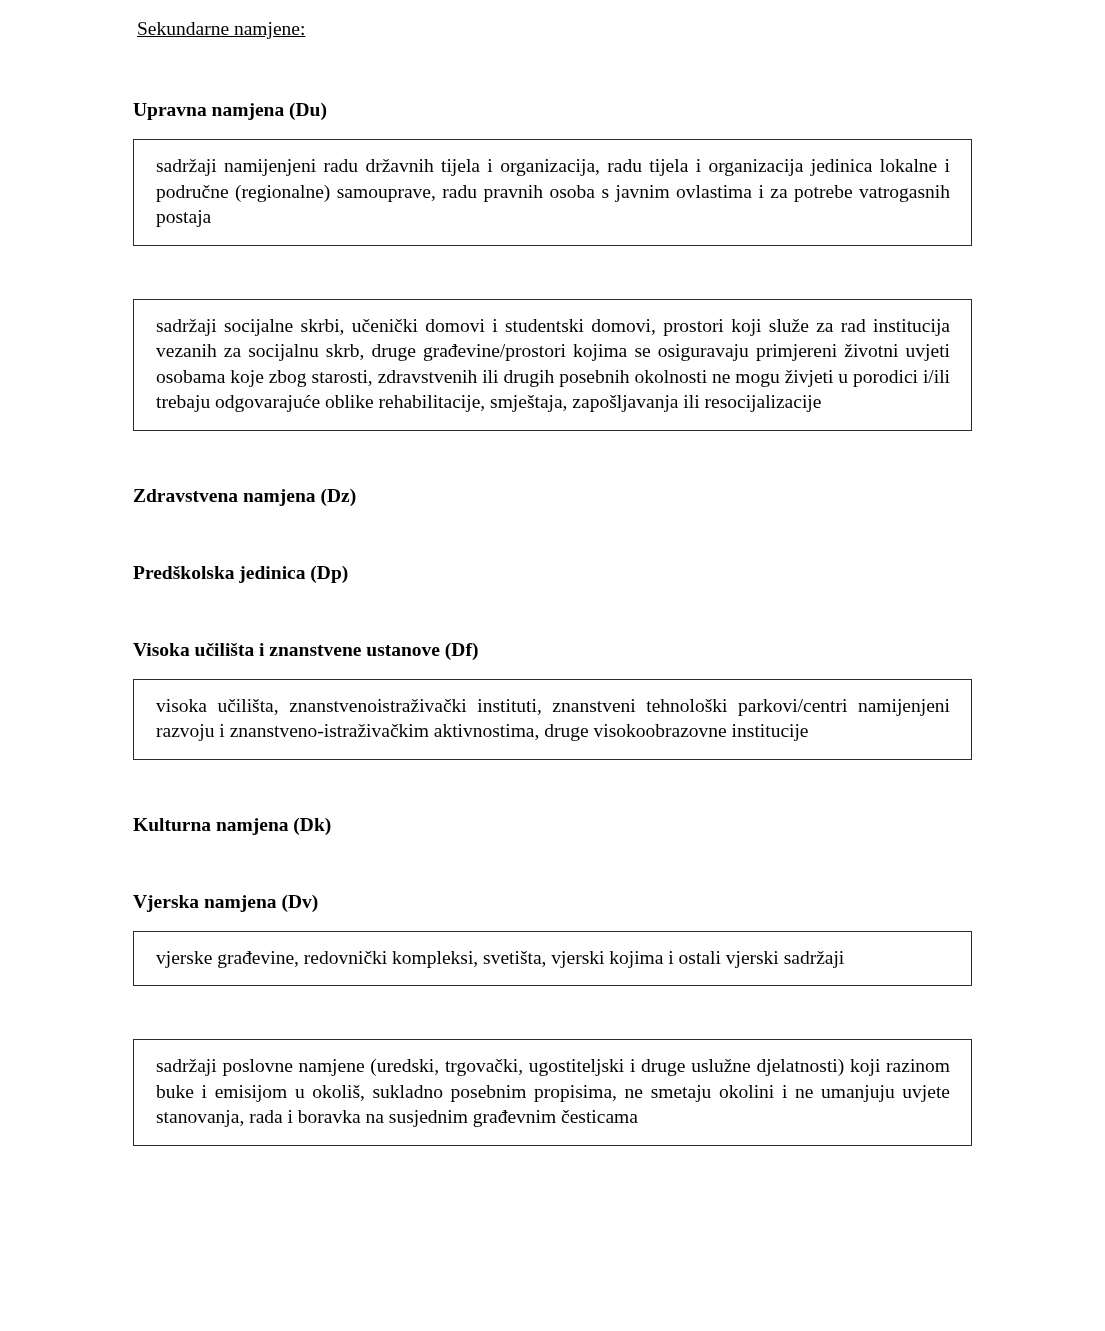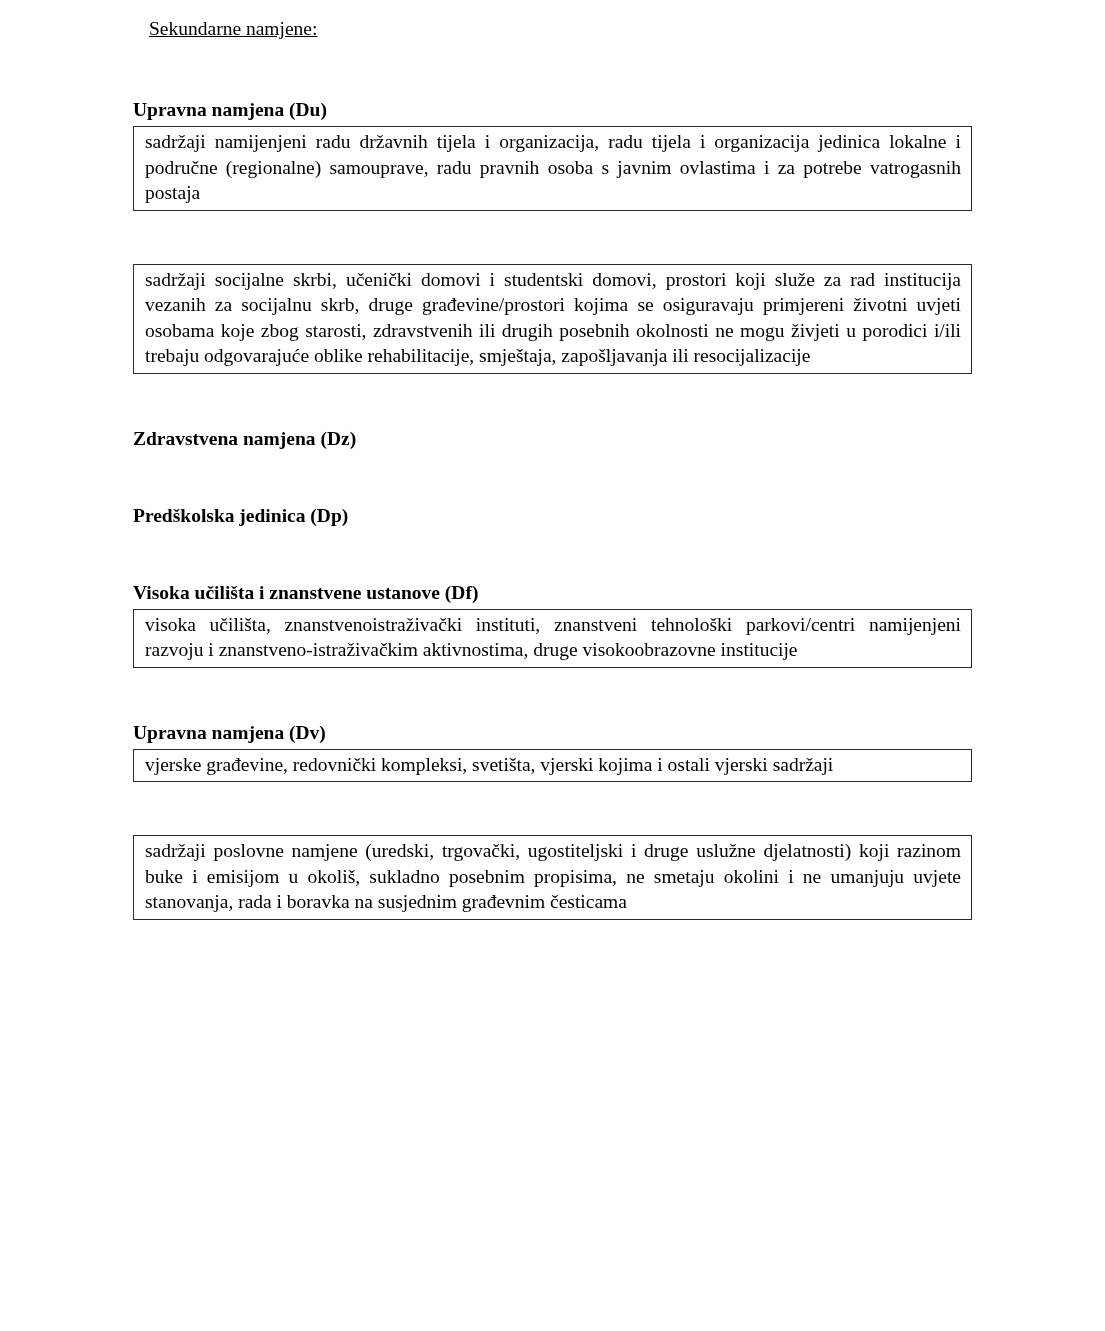--- a/index.html
+++ b/index.html
@@ -14,41 +14,41 @@
     padding: 16px 133px 20px 133px;
     background: #ffffff;
     font-family: "Liberation Serif", "DejaVu Serif", serif;
     color: #000000;
     overflow: hidden;
   }
   .doc-title {
     font-size: 19.5px;
     line-height: 25px;
     text-decoration: underline;
-    margin: 0 0 57px 16px;
+    margin: 0 0 57px 4px;
     font-weight: normal;
   }
   .section {
     margin: 0 0 53px 0;
   }
   .section-heading {
     font-size: 19.5px;
     line-height: 24px;
     font-weight: bold;
-    margin: 0 0 4px 0;
+    margin: 0 0 17px 0;
   }
   .section-box {
     border: 1.4px solid #2b2b2b;
     padding: 2px 10px 4px 11px;
   }
   .section-body {
     font-size: 19.5px;
     line-height: 25.5px;
     text-align: justify;
-    margin: 0;
+    margin: 11px;
   }
 </style>
 </head>
 <body>
 
 <div class="page">
 
   <p class="doc-title">Sekundarne namjene:</p>
 
   <div class="section">
@@ -74,24 +74,25 @@
 
 
   <div class="section">
     <p class="section-heading">Visoka učilišta i znanstvene ustanove (Df)</p>
     <div class="section-box">
       <p class="section-body">visoka učilišta, znanstvenoistraživački instituti, znanstveni tehnološki parkovi/centri namijenjeni razvoju i znanstveno-istraživačkim aktivnostima, druge visokoobrazovne institucije</p>
     </div>
   </div>
 
   <div class="section">
+    <p class="section-heading">Kulturna namjena (Dk)</p>
   </div>
 
   <div class="section">
-    <p class="section-heading">Upravna namjena (Dv)</p>
+    <p class="section-heading">Vjerska namjena (Dv)</p>
     <div class="section-box">
       <p class="section-body">vjerske građevine, redovnički kompleksi, svetišta, vjerski kojima i ostali vjerski sadržaji</p>
     </div>
   </div>
 
   <div class="section">
     <div class="section-box">
       <p class="section-body">sadržaji poslovne namjene (uredski, trgovački, ugostiteljski i druge uslužne djelatnosti) koji razinom buke i emisijom u okoliš, sukladno posebnim propisima, ne smetaju okolini i ne umanjuju uvjete stanovanja, rada i boravka na susjednim građevnim česticama</p>
     </div>
   </div>

